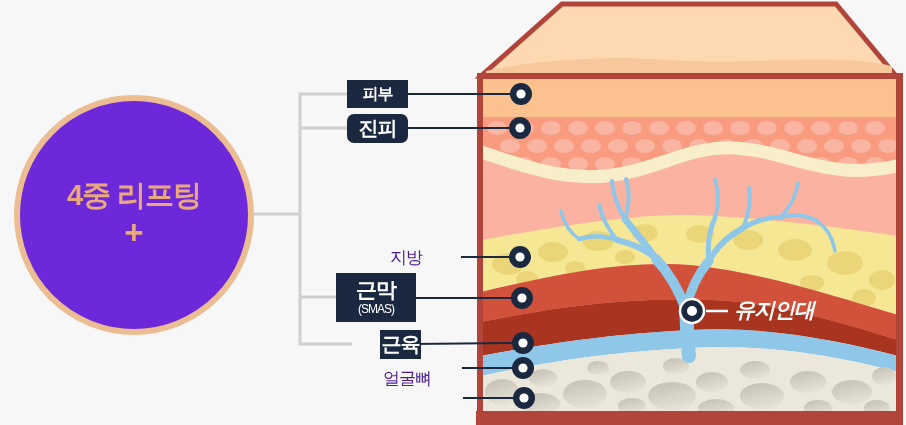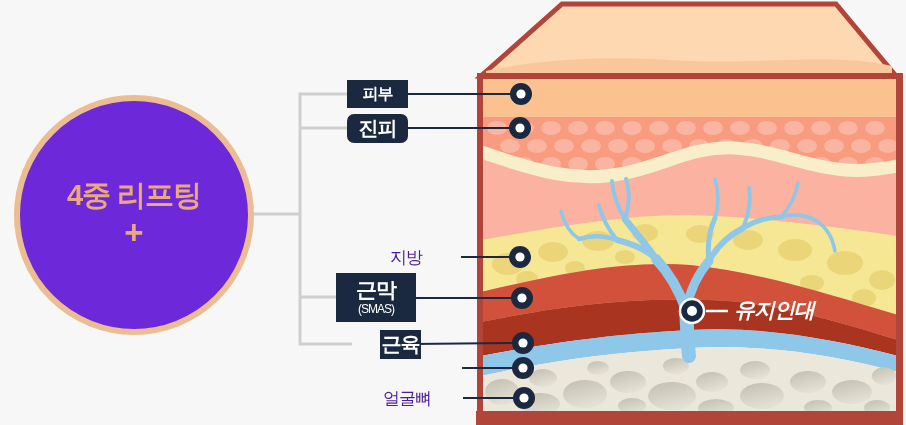--- a/index.html
+++ b/index.html
@@ -23,21 +23,21 @@
   .tag-dermis{left:347px;top:114px;width:61px;height:29px;font-size:20px;border-radius:7px;}
   .tag-smas{left:336px;top:273px;width:80px;height:49px;font-size:21px;line-height:23px;}
   .tag-smas .sub{font-size:12px;font-weight:normal;line-height:17px;}
   .tag-muscle{left:334px;top:330px;width:41px;height:29px;font-size:20px;margin-left:46px;}
 
   
   .plain{position:absolute;color:#4c1d95;font-size:17px;letter-spacing:-1px;
     text-align:center;transform:translateY(-50%);}
   .plain-fat{left:356px;top:257px;width:100px;}
   .plain-periosteum{left:356px;top:368px;width:100px;}
-  .plain-bone{left:356px;top:398px;width:102px;}
+  .plain-bone{left:356px;top:378px;width:102px;}
 
   
   .lig-label{position:absolute;left:734px;top:311px;transform:translateY(-52%);
     color:#FFFFFF;font-size:21px;font-weight:bold;letter-spacing:-1px;font-style:italic;}
 </style>
 </head>
 <body>
 
 <div class="stage">
 

